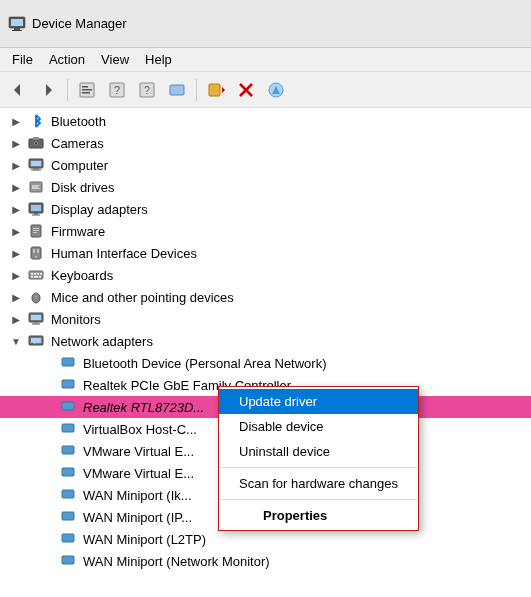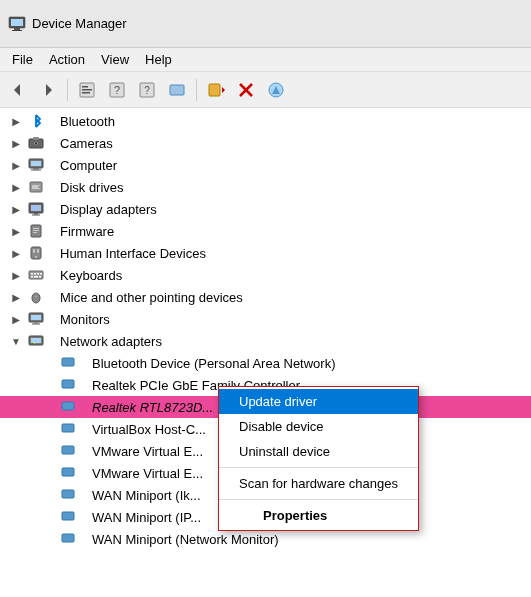--- a/index.html
+++ b/index.html
@@ -112,21 +112,21 @@
     .item-icon {
       width: 18px;
       height: 18px;
       margin: 0 3px;
       display: flex;
       align-items: center;
       justify-content: center;
       font-size: 14px;
     }
     .item-label {
-      margin-left: 12px;
+      margin-left: 3px;
     }
 
     
     .tree-child {
       padding-left: 40px;
     }
 
     
     .context-menu {
       position: absolute;
@@ -458,20 +458,29 @@
     <div class="tree-item tree-child">
       <div class="expand-arrow" style="visibility:hidden">▶</div>
       <div class="item-icon">
         <svg width="16" height="16" viewBox="0 0 16 16">
           <rect x="2" y="3" width="12" height="8" rx="1" fill="#5599cc" stroke="#3377aa"></rect>
         </svg>
       </div>
       <span class="item-label">WAN Miniport (IP...</span>
     </div>
 
+    <div class="tree-item tree-child">
+      <div class="expand-arrow" style="visibility:hidden">▶</div>
+      <div class="item-icon">
+        <svg width="16" height="16" viewBox="0 0 16 16">
+          <rect x="2" y="3" width="12" height="8" rx="1" fill="#5599cc" stroke="#3377aa"></rect>
+        </svg>
+      </div>
+      <span class="item-label">WAN Miniport (L2TP)</span>
+    </div>
 
     <div class="tree-item tree-child">
       <div class="expand-arrow" style="visibility:hidden">▶</div>
       <div class="item-icon">
         <svg width="16" height="16" viewBox="0 0 16 16">
           <rect x="2" y="3" width="12" height="8" rx="1" fill="#5599cc" stroke="#3377aa"></rect>
         </svg>
       </div>
       <span class="item-label">WAN Miniport (Network Monitor)</span>
     </div>

